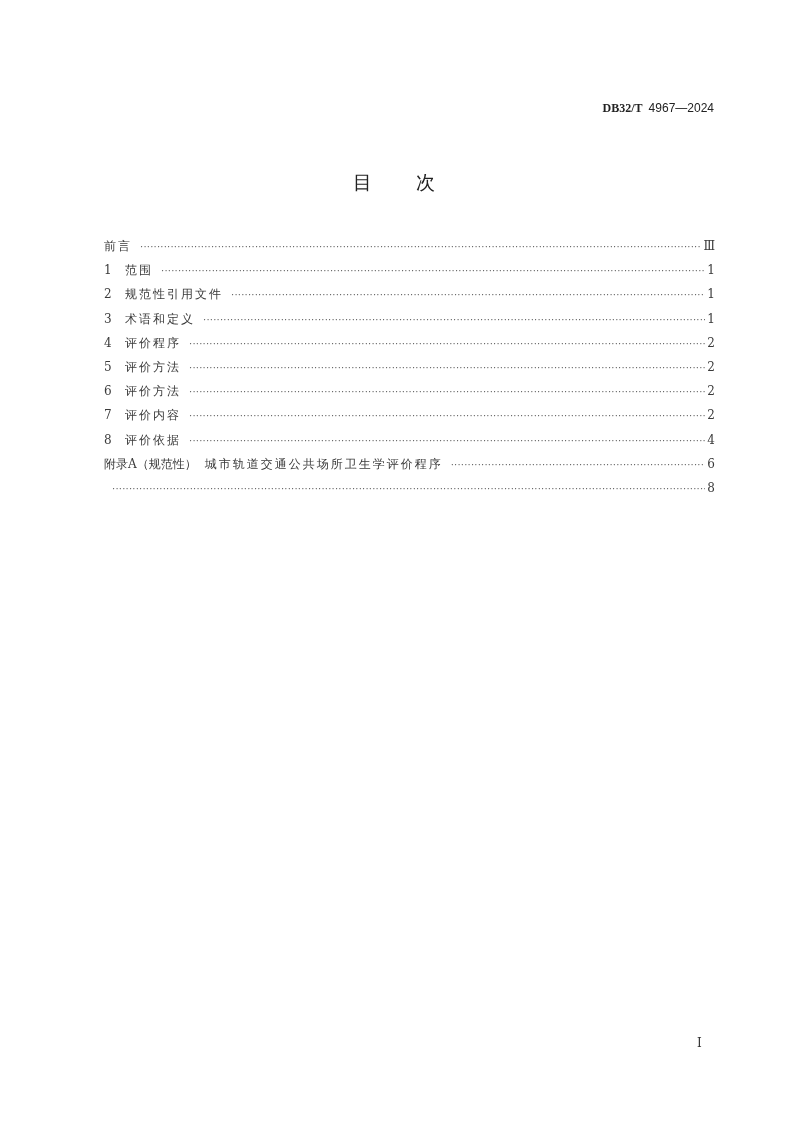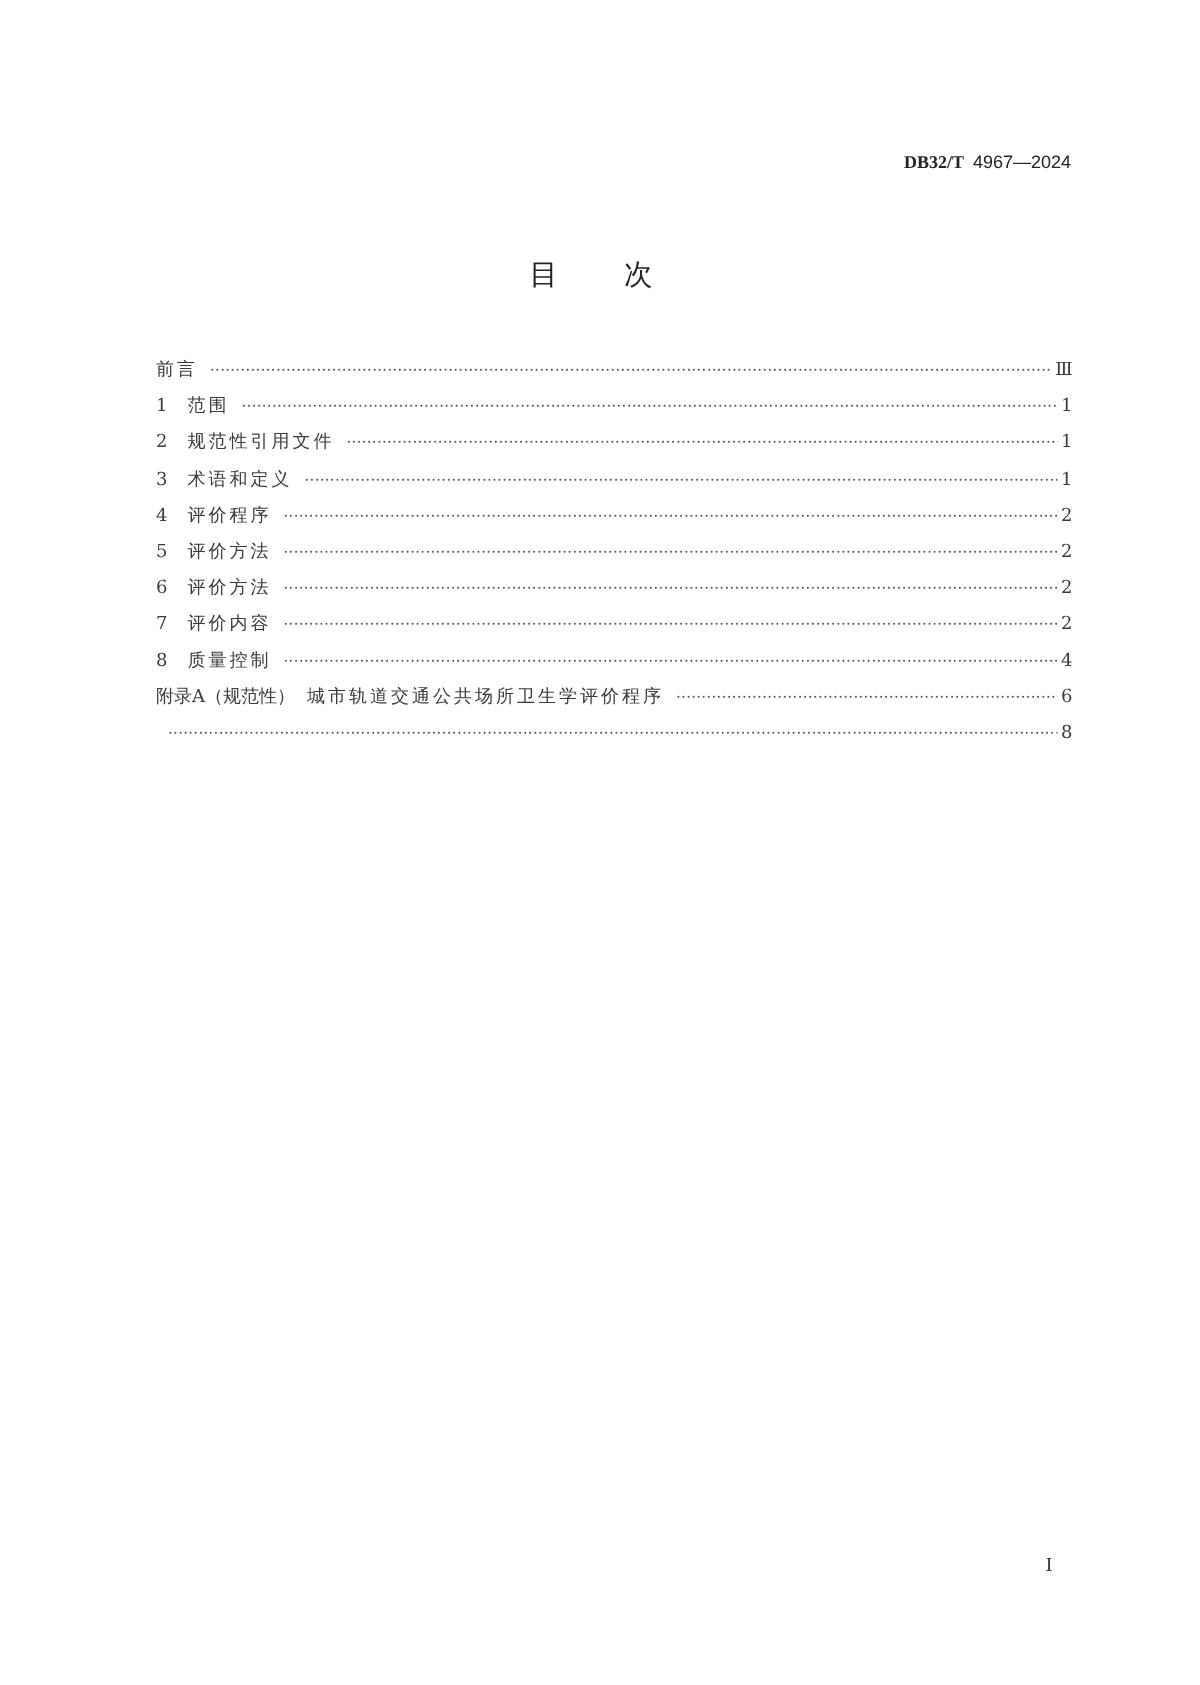--- a/index.html
+++ b/index.html
@@ -161,21 +161,21 @@
     <span class="page">2</span>
   </div>
 
   <div class="toc-row">
     <span class="label"><span class="num">7</span><span>评价内容</span></span>
     <span class="dots"></span>
     <span class="page">2</span>
   </div>
 
   <div class="toc-row">
-    <span class="label"><span class="num">8</span><span>质量控制</span></span>
+    <span class="label"><span class="num">8</span><span>评价依据</span></span>
     <span class="dots"></span>
     <span class="page">4</span>
   </div>
 
   <div class="toc-row">
     <span class="label"><span class="appx">附录A（规范性）</span><span class="appx-title">城市轨道交通公共场所卫生学评价程序</span></span>
     <span class="dots"></span>
     <span class="page">6</span>
   </div>
 

